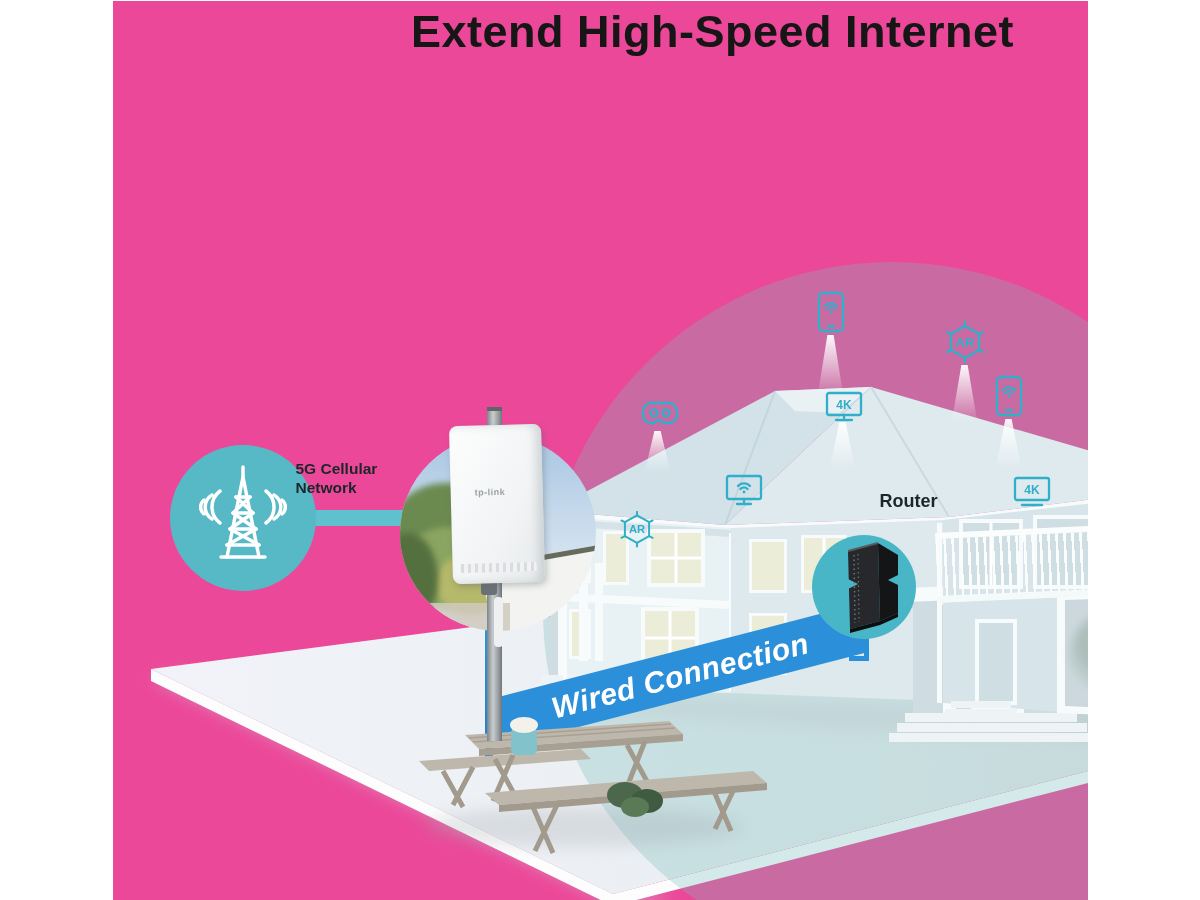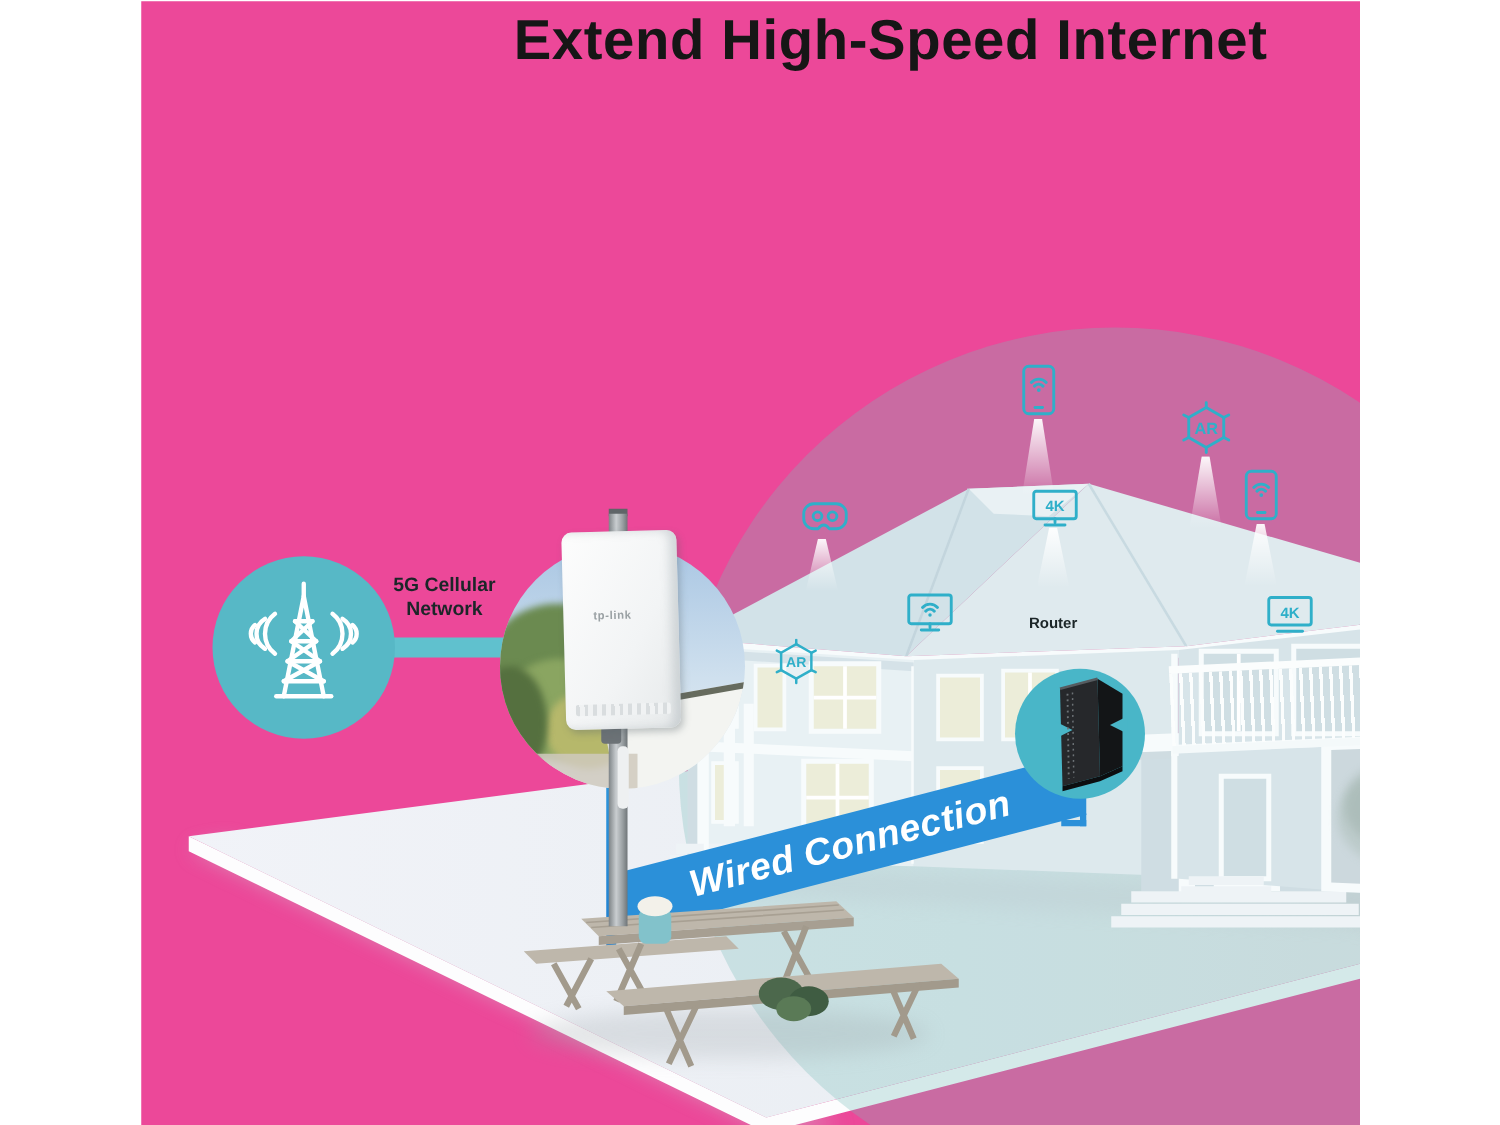--- a/index.html
+++ b/index.html
@@ -17,38 +17,38 @@
   
   .beam{position:absolute;width:26px;background:linear-gradient(180deg,rgba(255,255,255,.95),rgba(255,255,255,0));
         clip-path:polygon(38% 0,62% 0,100% 100%,0% 100%);}
 
   .icon{position:absolute;}
   .icon path,.icon rect,.icon circle,.icon line{stroke:#2fafc9;stroke-width:2.3;fill:none;stroke-linecap:round;stroke-linejoin:round;}
   .icon .fillme{fill:#2fafc9;stroke:none;}
   .icon text{fill:#2fafc9;stroke:none;font-family:"Liberation Sans",sans-serif;font-weight:700;}
 
   
-  .router-label{position:absolute;left:670px;top:490px;width:120px;text-align:center;
-                font-size:12px;font-weight:700;color:#1c2628;}
+  .router-label{position:absolute;left:736px;top:490px;width:120px;text-align:center;
+                font-size:18px;font-weight:700;color:#1c2628;}
   .router-circle{position:absolute;left:699px;top:534px;width:104px;height:104px;border-radius:50%;
                  background:#49b6c8;}
 
   
   .ribbon{position:absolute;left:378px;top:698px;width:378px;height:49px;background:#2b90d9;
           transform:rotate(-14.5deg);transform-origin:left top;
           display:flex;align-items:center;justify-content:center;}
   .ribbon span{color:#fff;font-size:30px;font-weight:700;font-style:italic;letter-spacing:.5px;}
   .conn-h{position:absolute;left:736px;top:655px;width:20px;height:5px;background:#2b90d9;}
   .conn-v{position:absolute;left:751px;top:628px;width:5px;height:32px;background:#2b90d9;}
   .cable{position:absolute;left:372px;top:582px;width:8px;height:178px;
          background:linear-gradient(180deg,#2f9be0,#1f7fd0);}
 
   
   .g5-circle{position:absolute;left:57px;top:444px;width:146px;height:146px;border-radius:50%;background:#57b8c6;}
-  .g5-label{position:absolute;left:183px;top:458px;width:120px;text-align:center;
+  .g5-label{position:absolute;left:183px;top:458px;width:120px;
             font-size:15.5px;font-weight:700;color:#1c2628;line-height:1.25;}
   .g5-bar{position:absolute;left:199px;top:509px;width:92px;height:16px;background:#60c1ce;}
 
   
   .photo-circle{position:absolute;left:287px;top:434px;width:196px;height:196px;border-radius:50%;
                 overflow:hidden;background:linear-gradient(180deg,#a9c6e3,#cfe0ee 55%,#eaf0f4);}
   .blob{position:absolute;border-radius:50%;filter:blur(3px);}
   .far-building{position:absolute;left:88px;top:118px;width:140px;height:90px;background:#f3f4f1;
                 border-top:5px solid #666b5e;transform:rotate(-10deg);}
   .pc-ground{position:absolute;left:-10px;top:168px;width:120px;height:40px;background:#cfc9bd;opacity:.85;}

